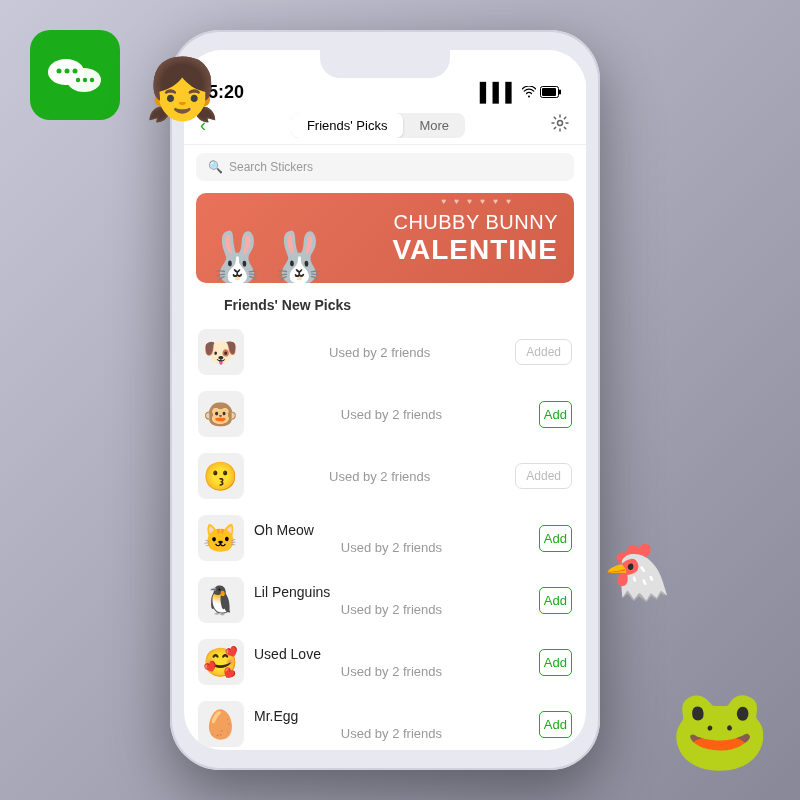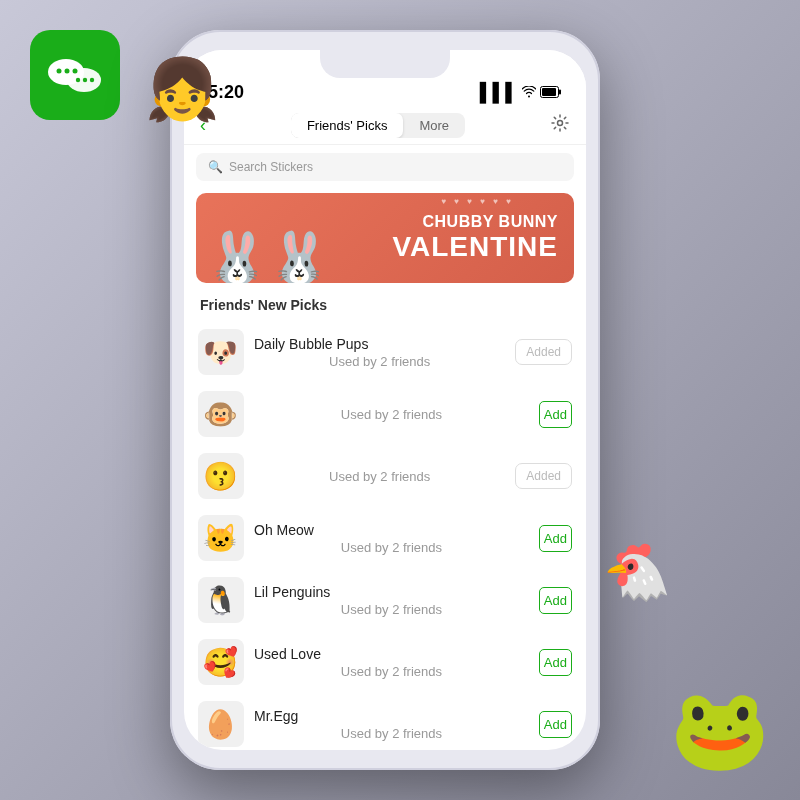--- a/index.html
+++ b/index.html
@@ -153,22 +153,22 @@
       justify-content: flex-end;
       padding-right: 16px;
       overflow: hidden;
       position: relative;
     }
     .banner-text {
       text-align: right;
       z-index: 2;
     }
     .banner-text .line1 {
-      font-size: 16px;
-      font-weight: 700;
+      font-size: 20px;
+      font-weight: 400;
       color: #fff;
       letter-spacing: 0.5px;
     }
     .banner-text .line2 {
       font-size: 28px;
       font-weight: 900;
       color: #fff;
       letter-spacing: 1px;
     }
     .banner-hearts {
@@ -186,20 +186,21 @@
       font-size: 50px;
       line-height: 1;
     }
 
     
     .section-title {
       padding: 4px 16px 8px;
       font-size: 14px;
       font-weight: 600;
       color: #333;
+      margin-left: 24px;
     }
     .sticker-item {
       display: flex;
       align-items: center;
       padding: 8px 14px;
       gap: 10px;
     }
     .sticker-thumb {
       width: 46px;
       height: 46px;
@@ -357,21 +358,20 @@
         </div>
       </div>
 
       <div class="section-title">Friends' New Picks</div>
 
       <div class="screen-scroll">
 
       <div class="sticker-item">
             <div class="sticker-thumb">🐶</div>
             <div class="sticker-info">
-              <div class="sticker-name">Daily Bubble Pups</div>
               <div class="sticker-meta">Used by 2 friends</div>
             </div>
             <button class="btn-added">Added</button>
           </div>
           <div class="sticker-item">
             <div class="sticker-thumb">🐵</div>
             <div class="sticker-info">
               <div class="sticker-meta">Used by 2 friends</div>
             </div>
             <button class="btn-add">Add</button>

